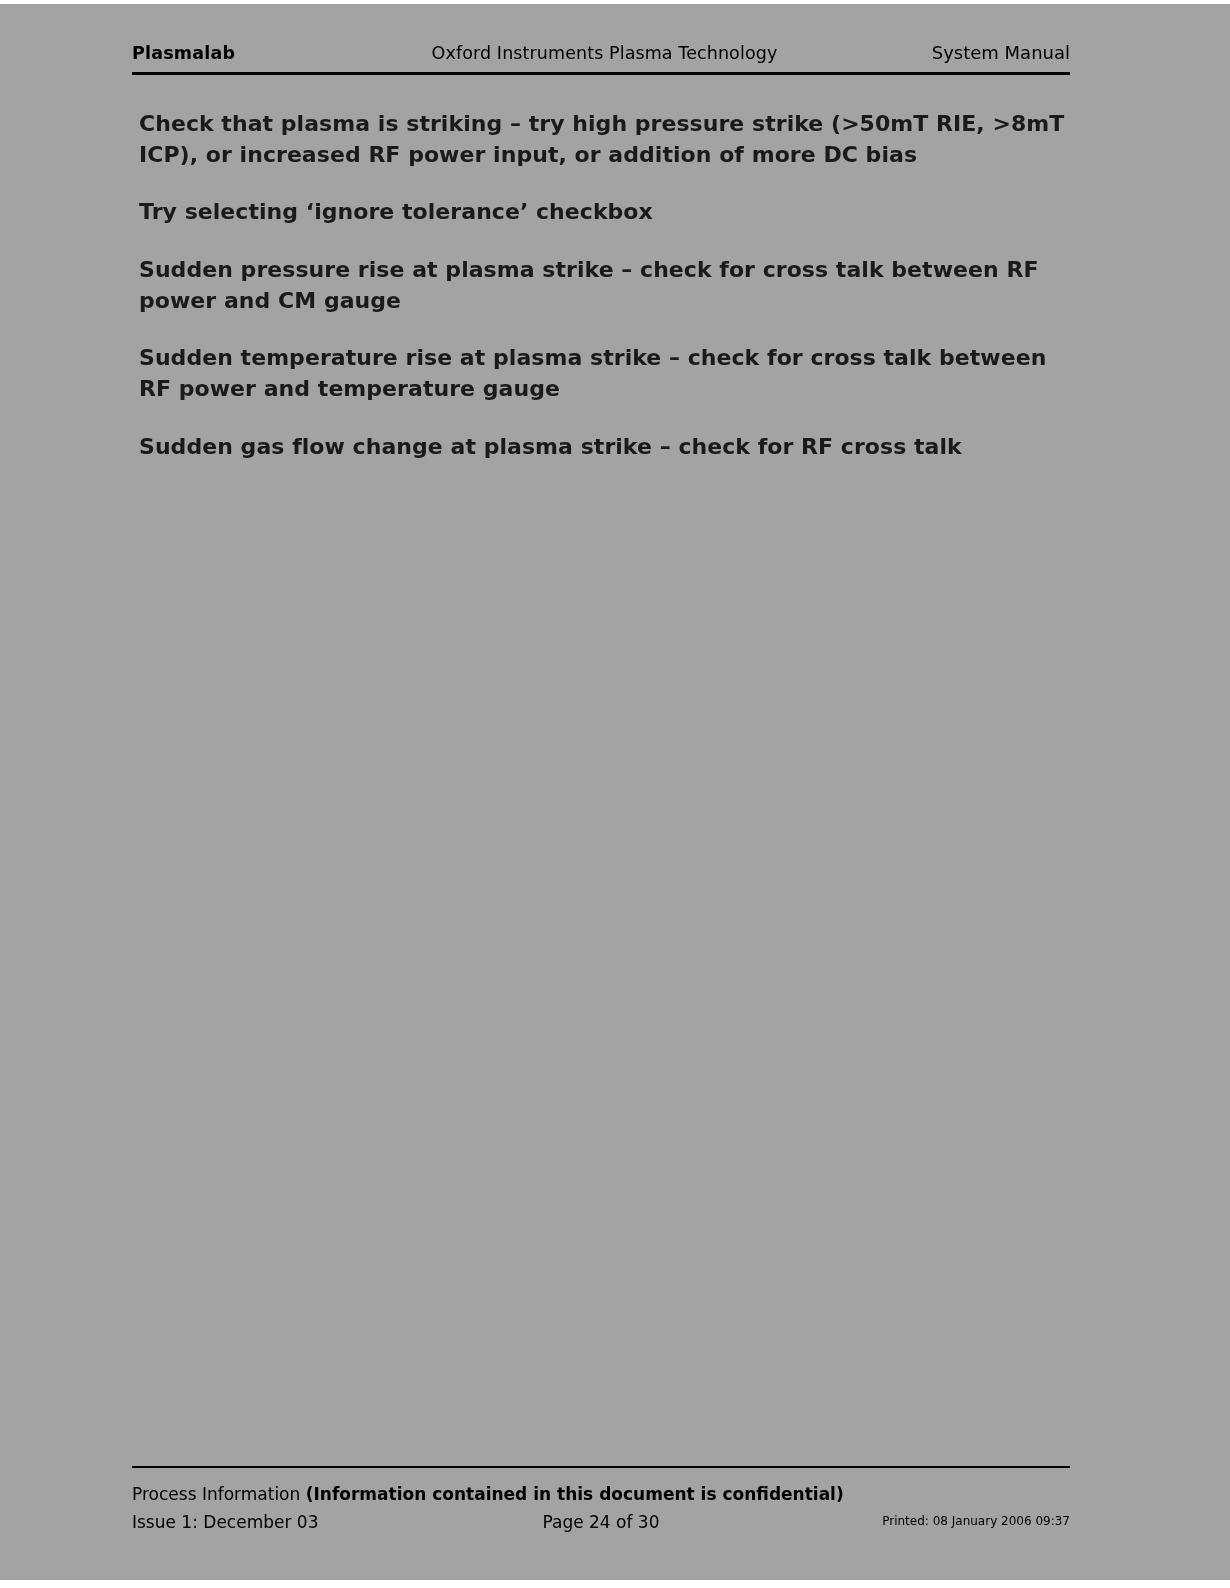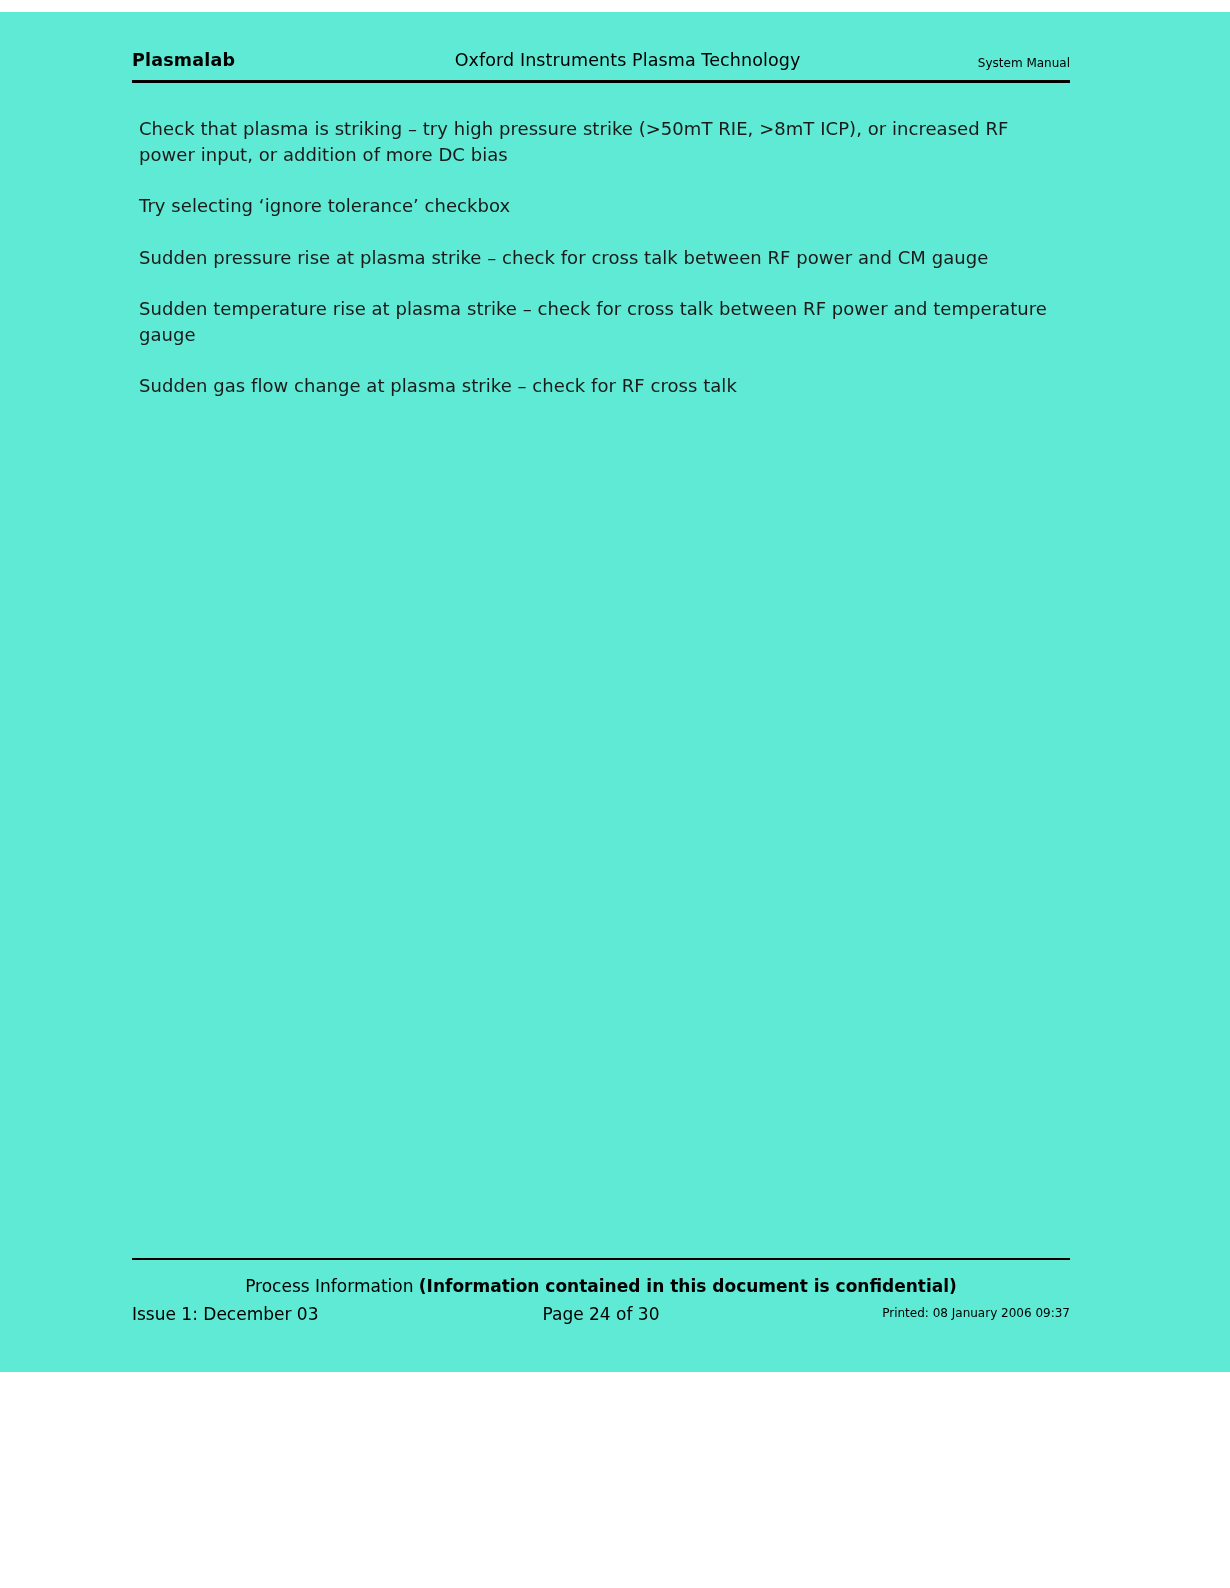--- a/index.html
+++ b/index.html
@@ -7,23 +7,23 @@
     padding: 0;
     background: #ffffff;
   }
   body {
     font-family: "DejaVu Sans", sans-serif;
     color: #000000;
   }
   .page {
     position: relative;
     width: 1230px;
-    height: 1360px;
-    margin: 12px auto;
-    background: #5eead4;
+    height: 1576px;
+    margin: 4px auto;
+    background: #a3a3a3;
     box-sizing: border-box;
     overflow: hidden;
   }
 
   
   .header {
     position: absolute;
     top: 38px;
     left: 132px;
     width: 938px;
@@ -36,65 +36,66 @@
     font-weight: bold;
     letter-spacing: 0.2px;
   }
   .header-center {
     font-size: 17.5px;
     font-weight: normal;
     letter-spacing: 0.1px;
     margin-left: 42px;
   }
   .header-right {
-    font-size: 12px;
+    font-size: 18px;
     font-weight: normal;
   }
   .header-rule {
     position: absolute;
     top: 68px;
     left: 132px;
     width: 938px;
     height: 2.5px;
     background: #000000;
   }
 
   
   .content {
     position: absolute;
     top: 104px;
     left: 139px;
     width: 928px;
   }
   .para {
-    font-size: 18px;
+    font-size: 22px;
     line-height: 1.42;
     margin: 0 0 26px 0;
     color: #1a1a1a;
     letter-spacing: 0.05px;
+    font-weight: bold;
   }
   .para:last-child { margin-bottom: 0; }
 
   
   .footer-rule {
     position: absolute;
     bottom: 112px;
     left: 132px;
     width: 938px;
     height: 2.5px;
     background: #000000;
   }
   .footer {
     position: absolute;
     bottom: 44px;
     left: 132px;
     width: 938px;
   }
   .footer-line1 {
-    text-align: center;
+    text-align: left;
     font-size: 17px;
     margin-bottom: 8px;
   }
   .footer-line1 .bold {
     font-weight: bold;
   }
   .footer-line2 {
     position: relative;
     height: 24px;
     font-size: 17px;

